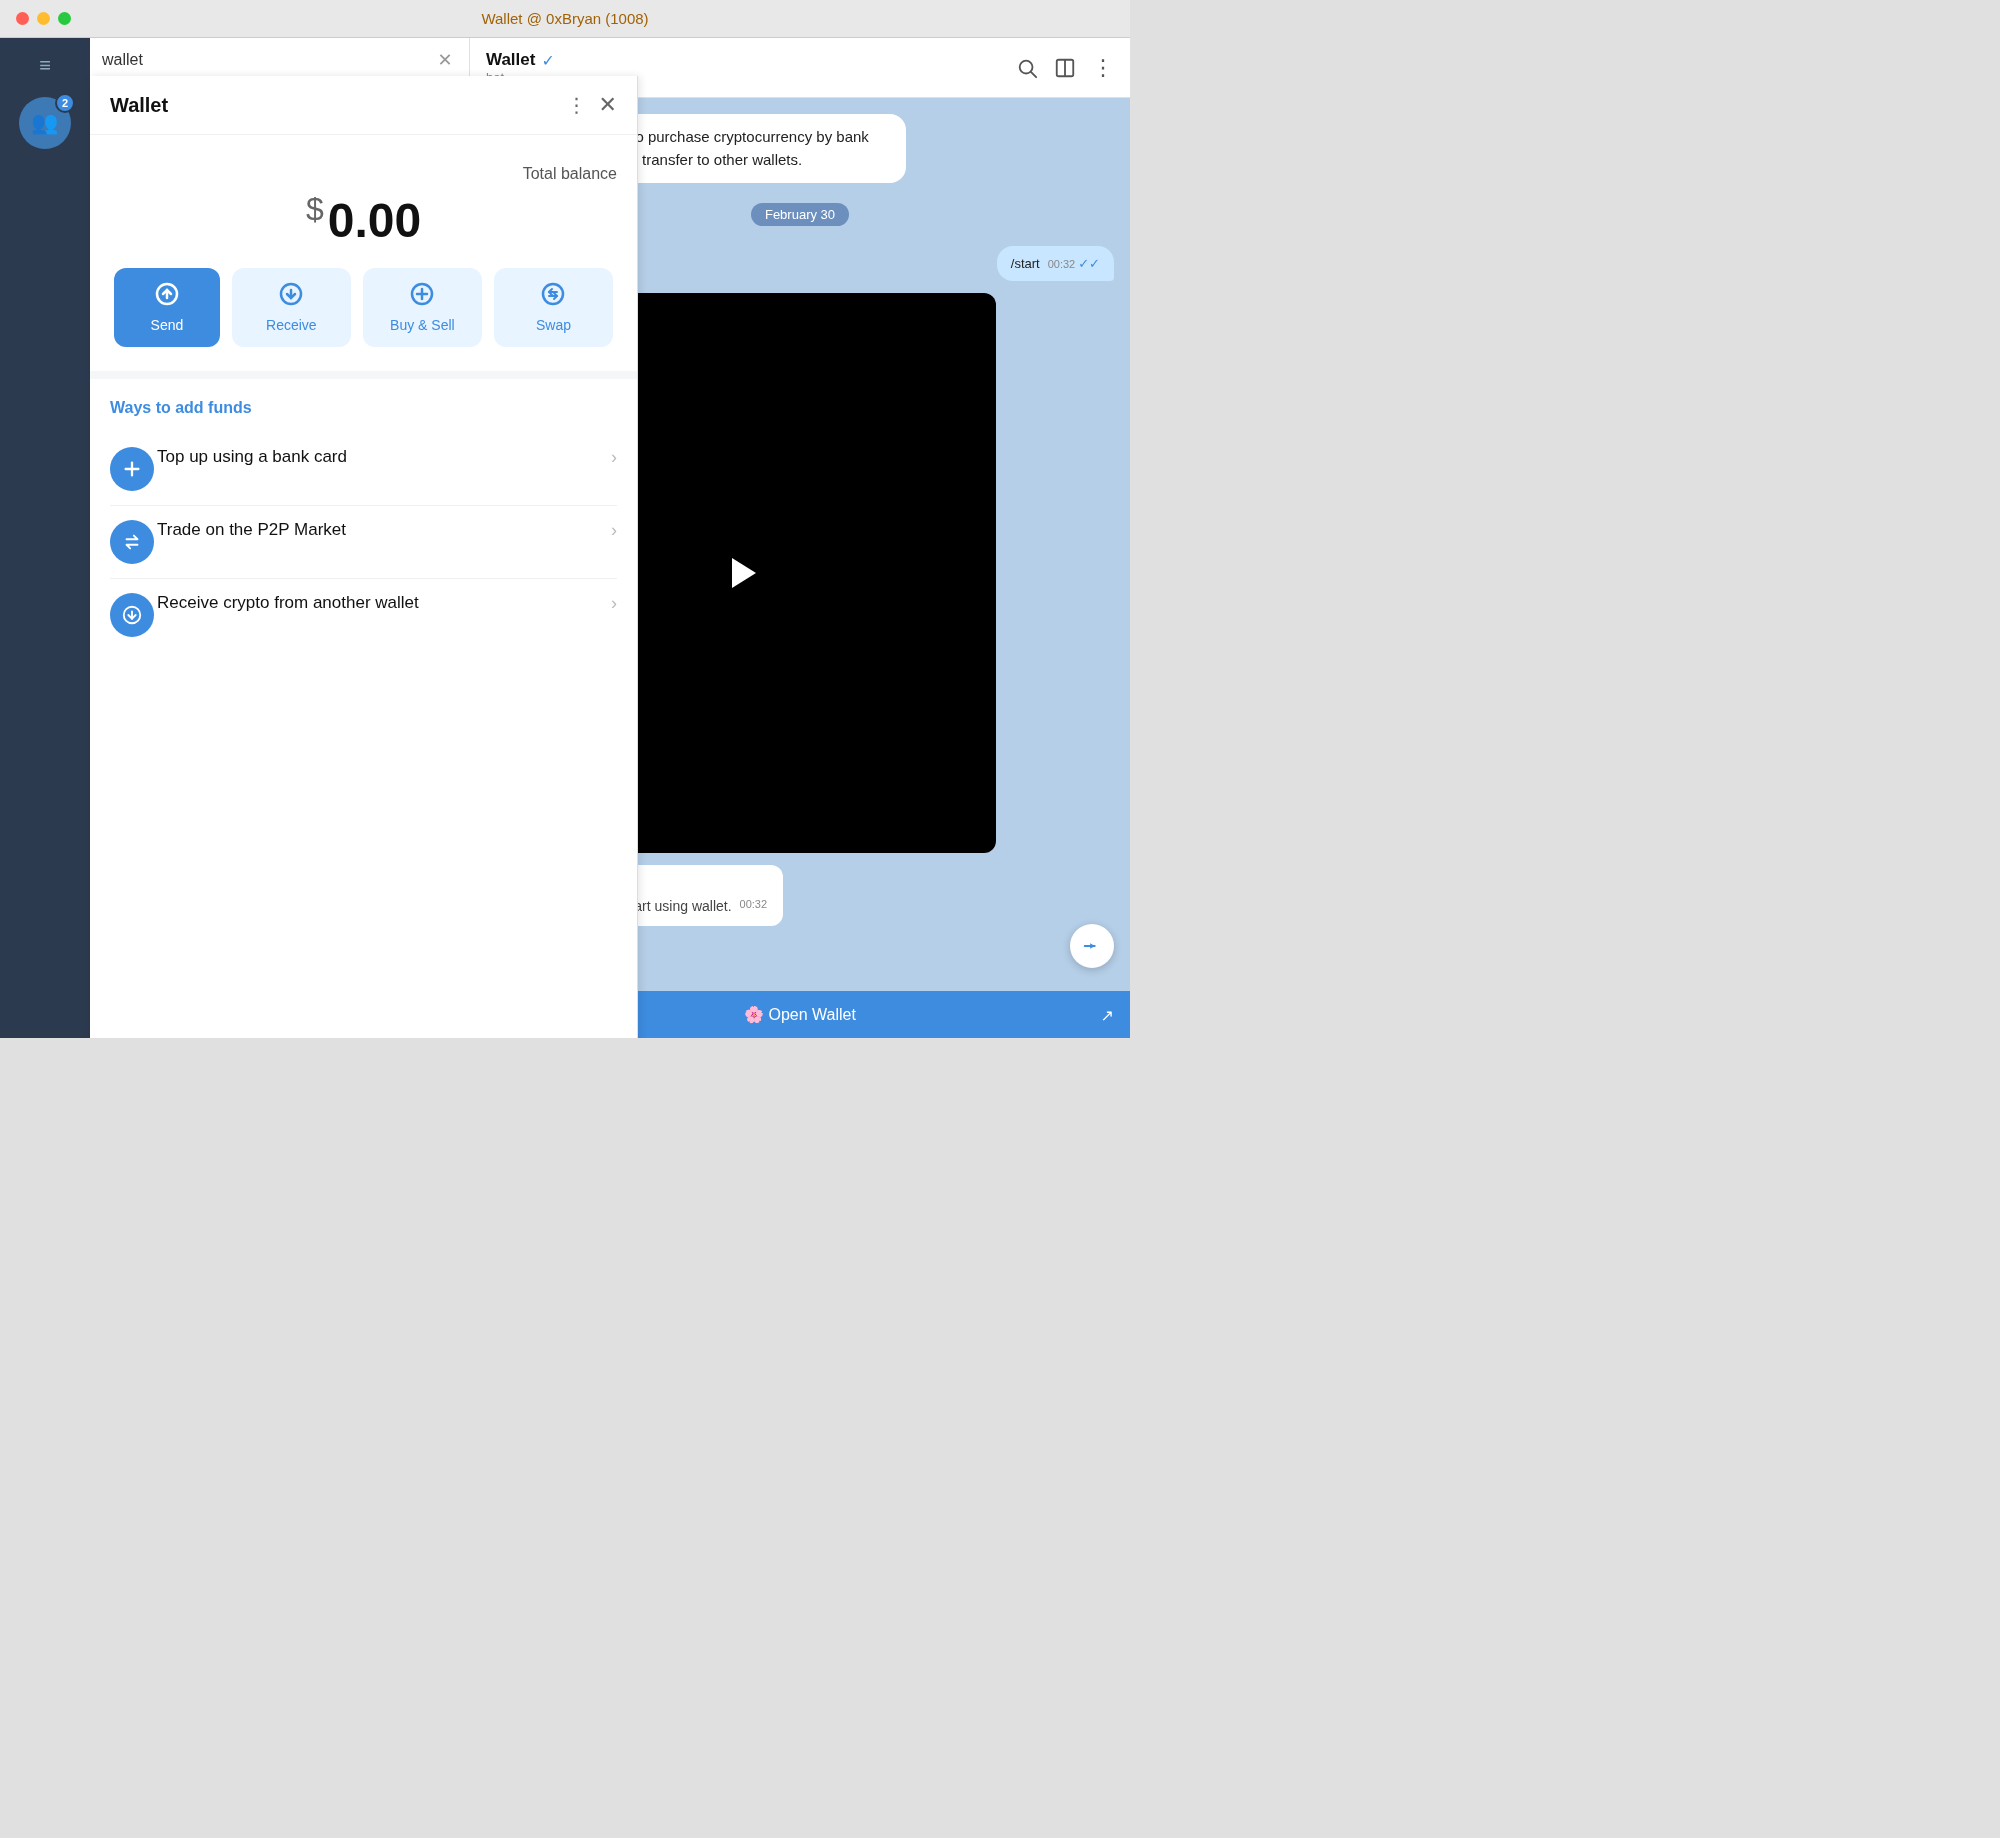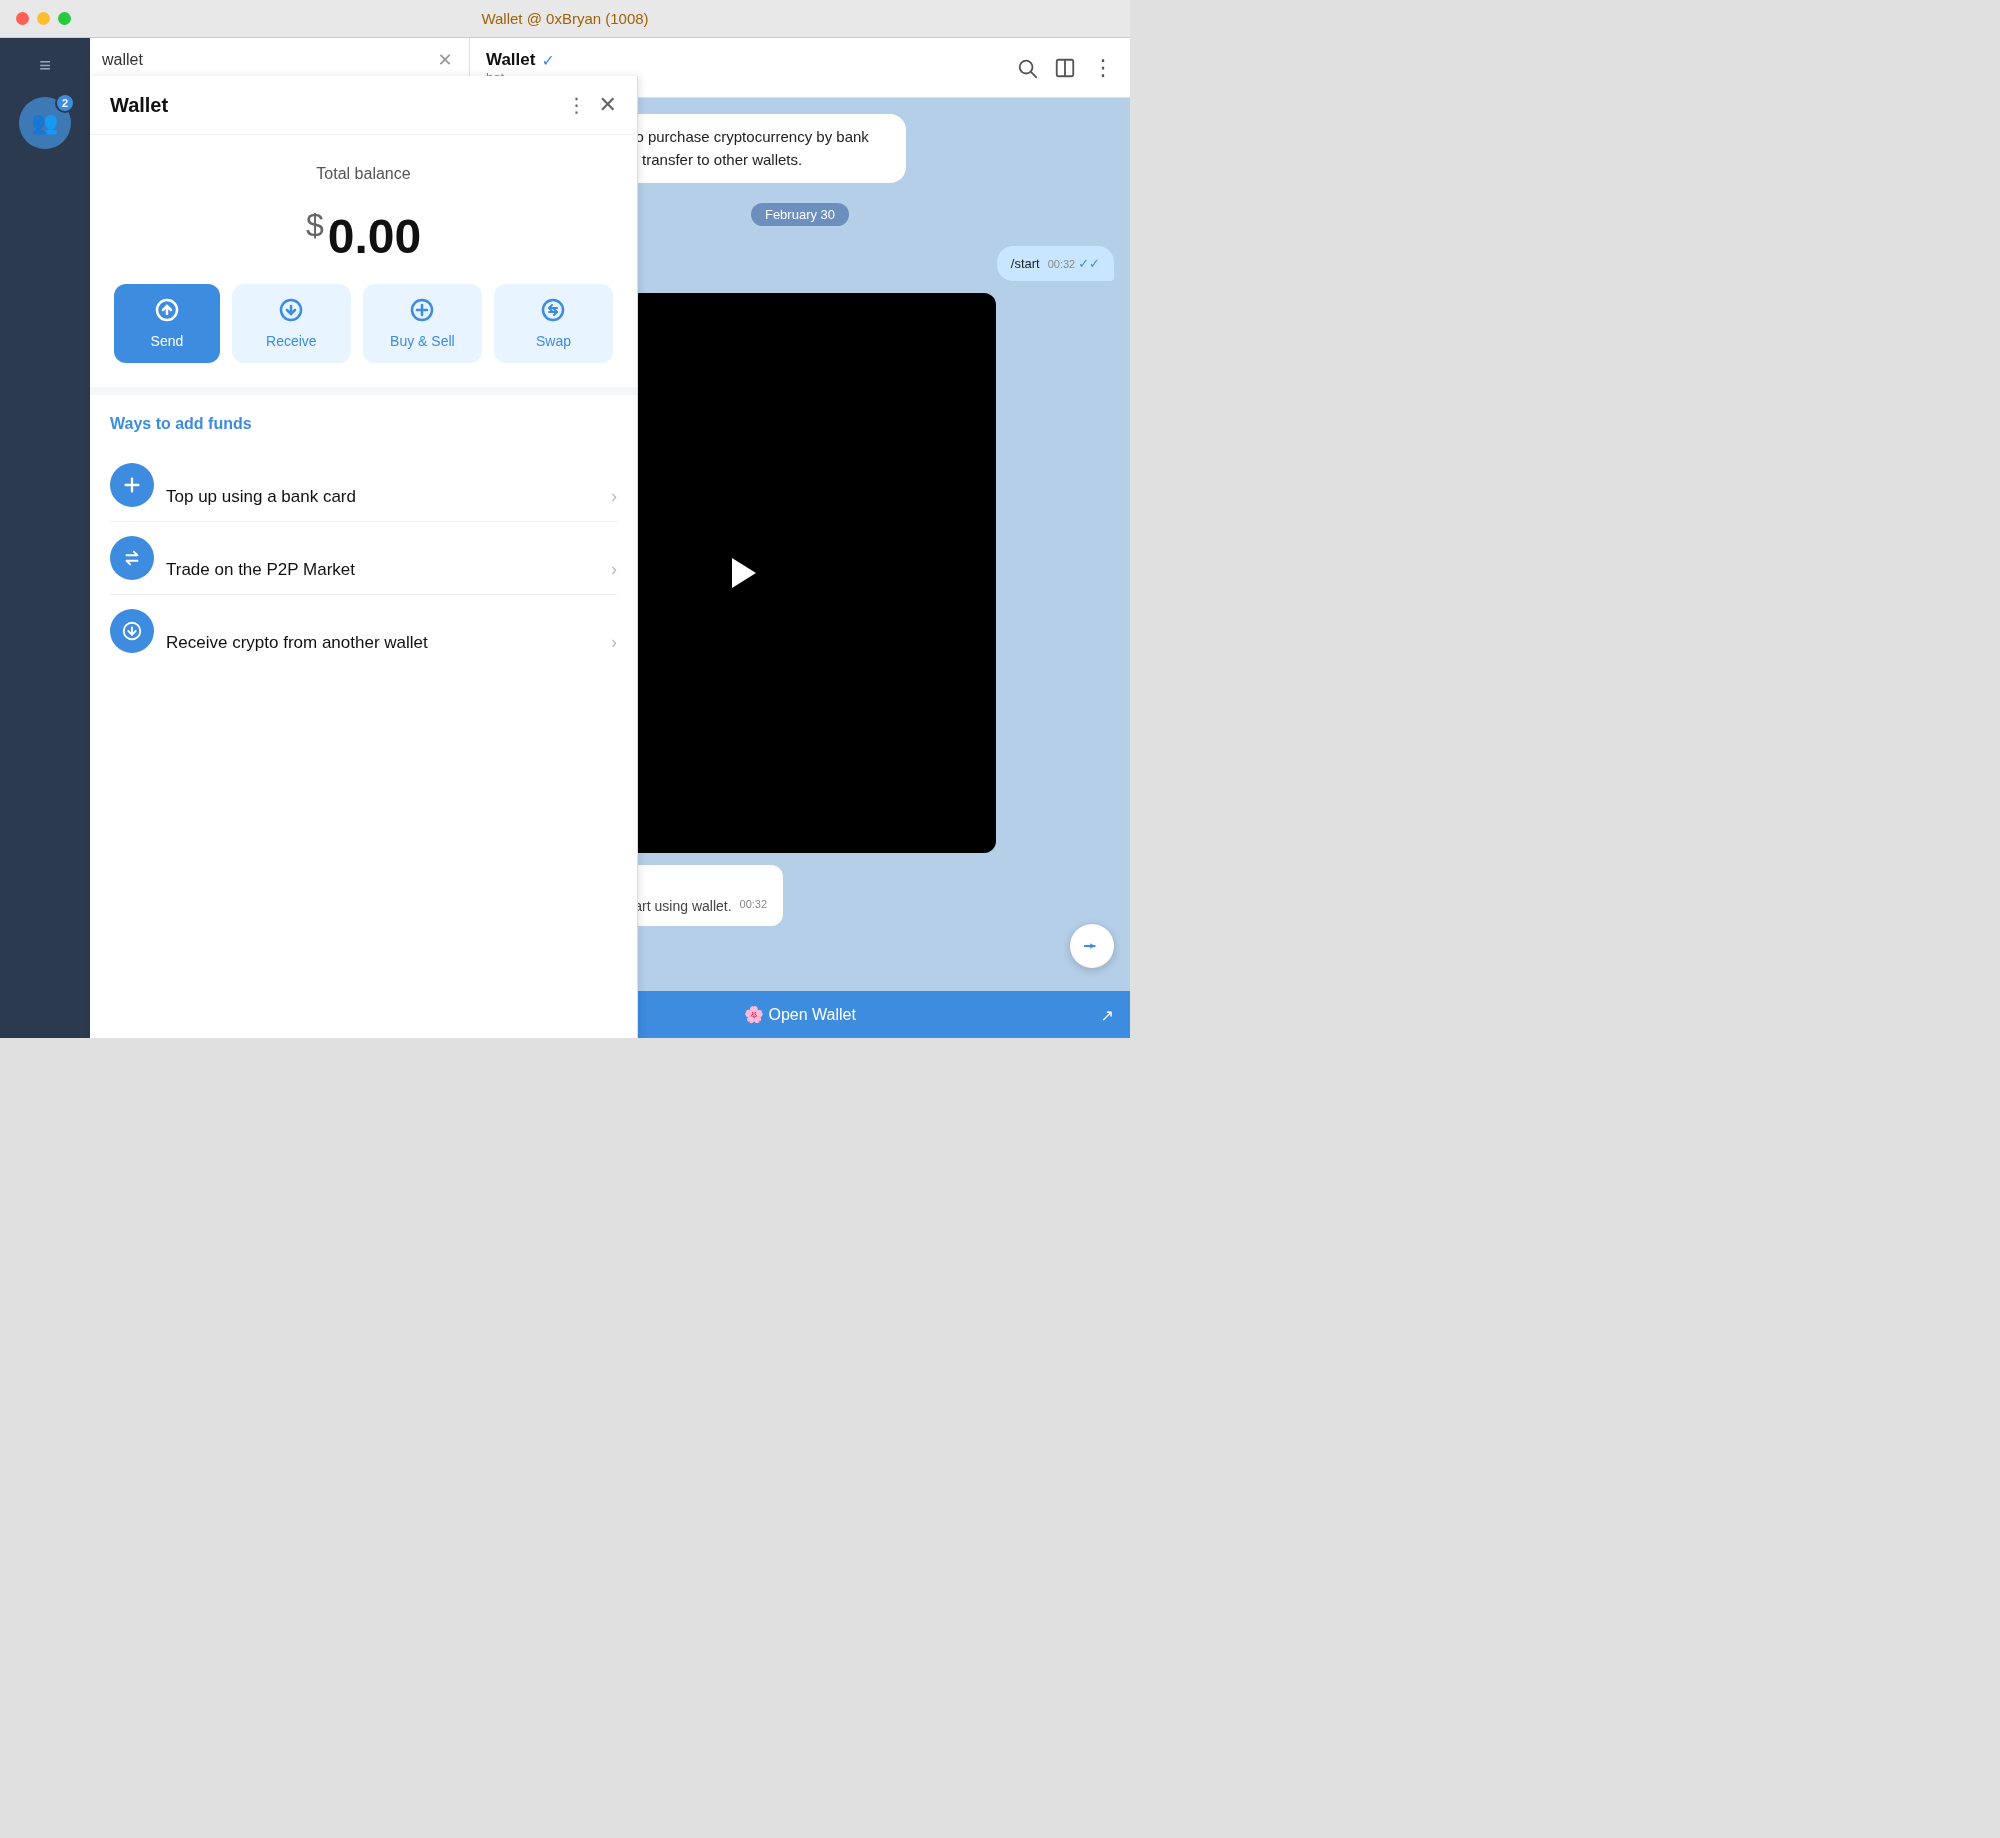--- a/index.html
+++ b/index.html
@@ -196,21 +196,22 @@
     }
 
     
     .balance-section {
       padding: 30px 20px 20px;
       text-align: center;
     }
     .balance-label {
       font-size: 16px;
       color: #555;
-      margin-bottom: 24px;
+      margin-bottom: 8px;
+      text-align: right;
     }
     .balance-amount {
       font-size: 48px;
       font-weight: 700;
       color: #111;
     }
     .balance-amount .currency-sign {
       font-size: 32px;
       font-weight: 400;
       color: #666;
@@ -267,25 +268,25 @@
       padding: 20px 20px 12px;
     }
     .ways-title {
       font-size: 16px;
       font-weight: 600;
       color: #3d8ce0;
       margin-bottom: 16px;
     }
     .fund-item {
       display: flex;
-      align-items: flex-end;
+      align-items: flex-start;
       padding: 14px 0;
       border-bottom: 1px solid #f0f0f0;
       cursor: pointer;
-      gap: 12px;
+      gap: 3px;
     }
     .fund-item:last-child {
       border-bottom: none;
     }
     .fund-icon-circle {
       width: 44px;
       height: 44px;
       border-radius: 50%;
       background: #3d8ce0;
       display: flex;

